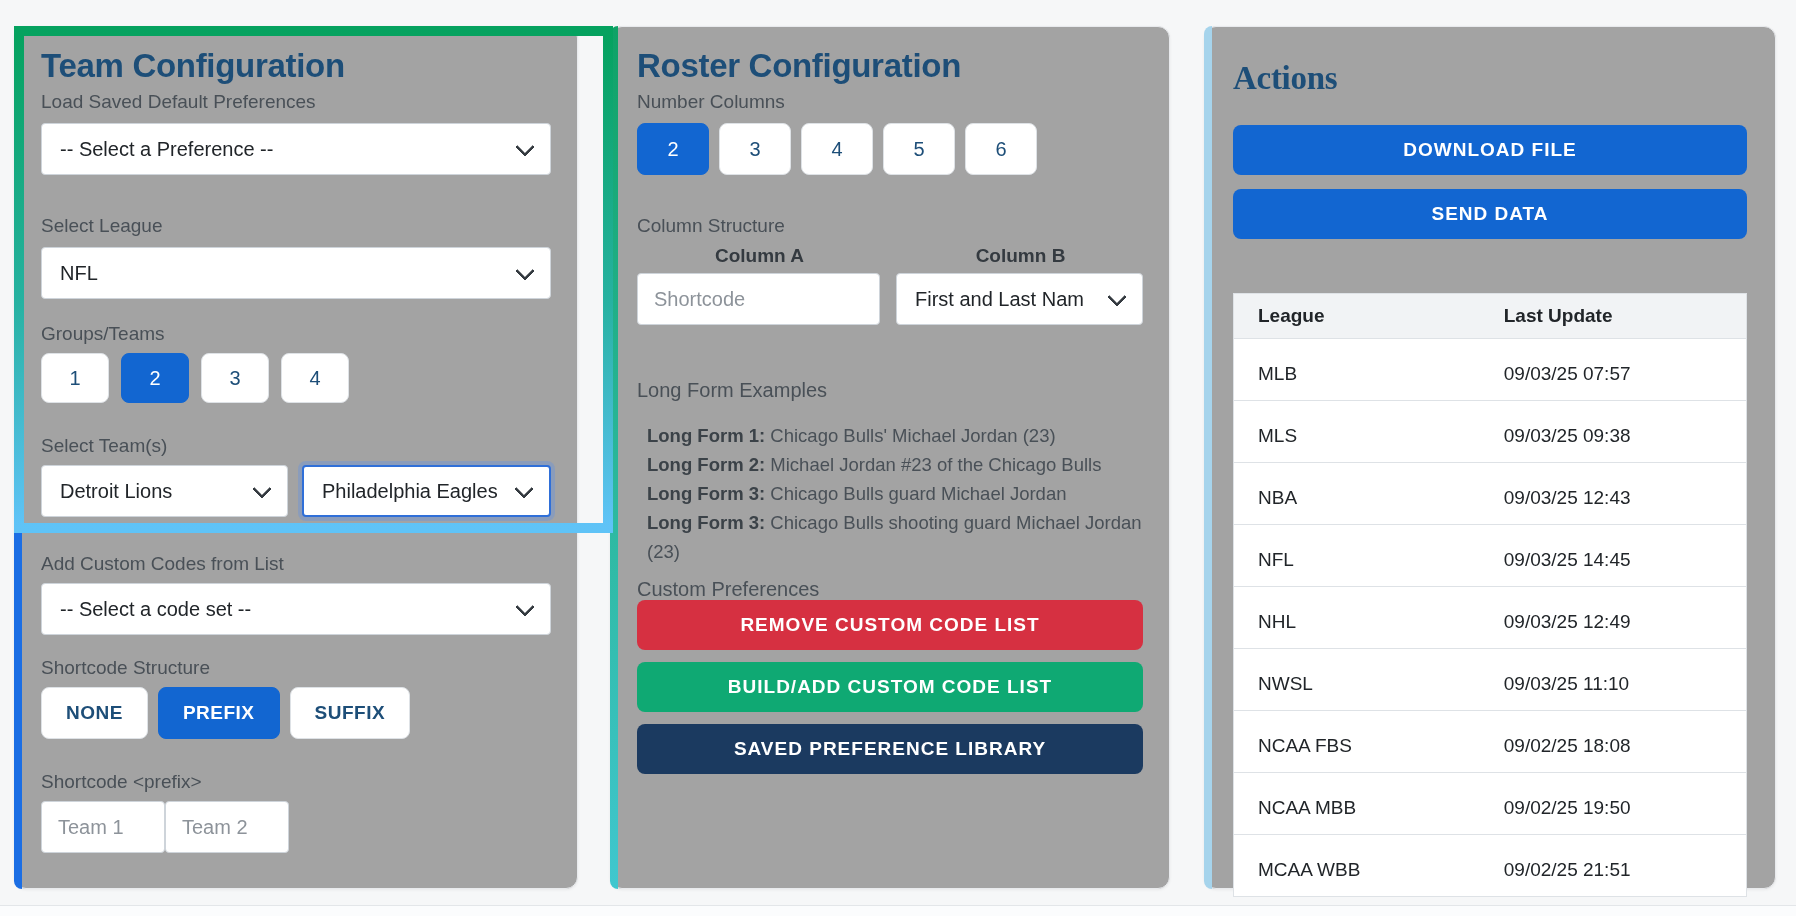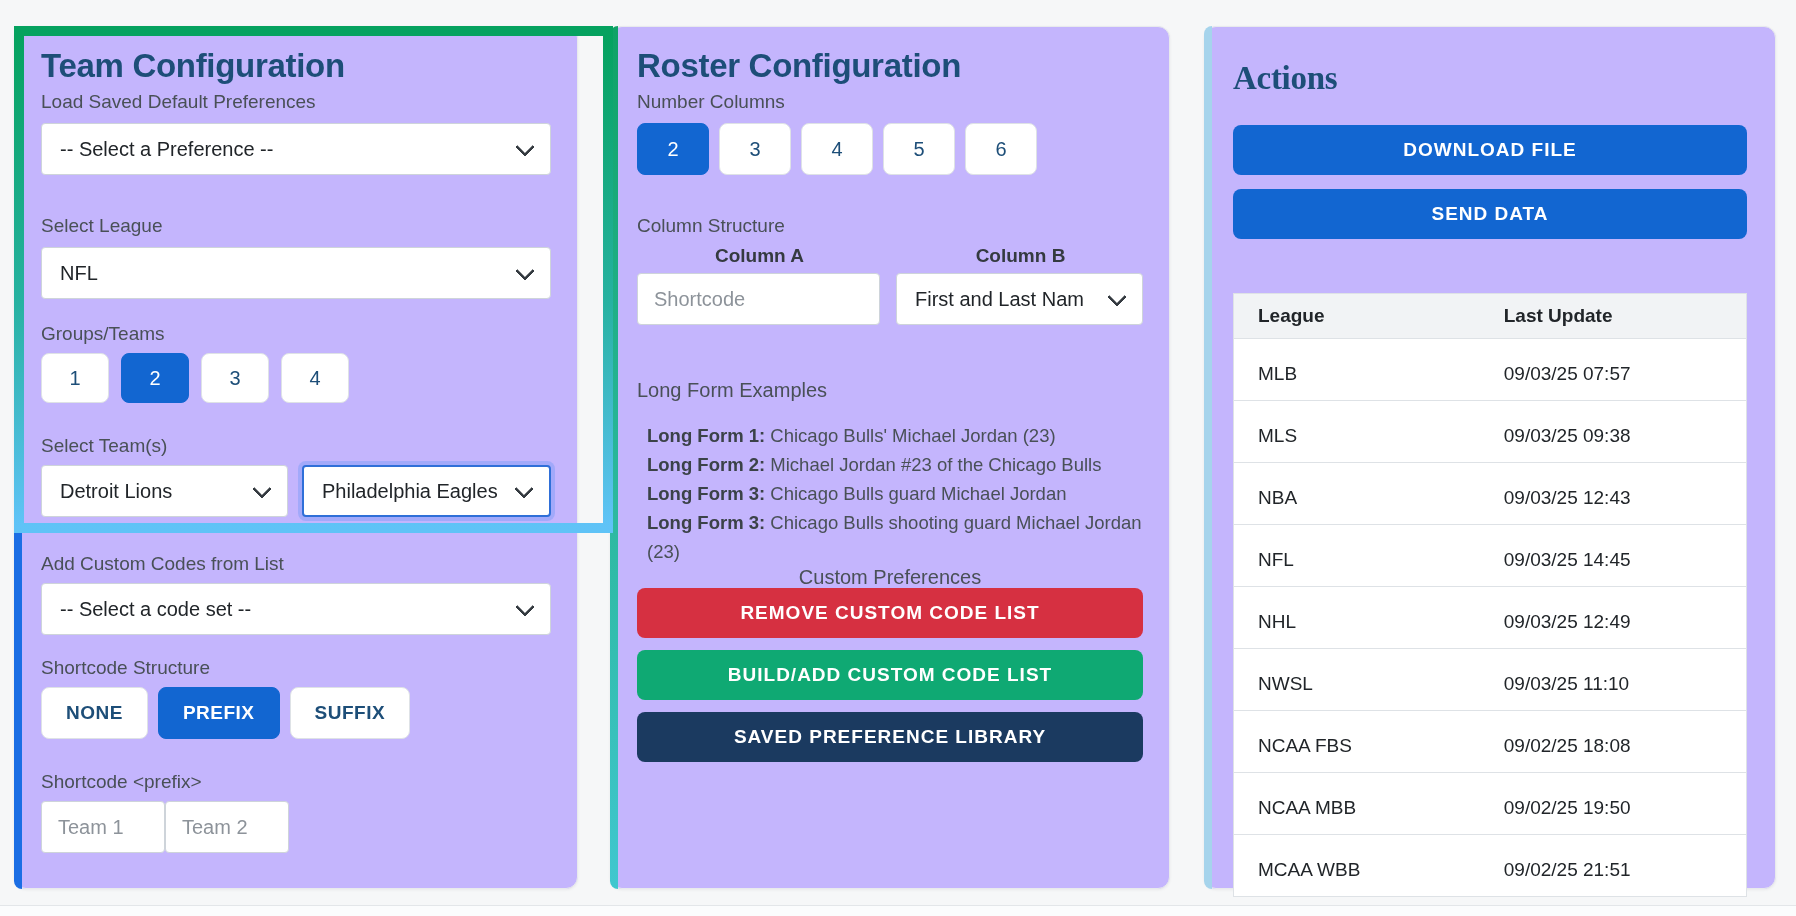--- a/index.html
+++ b/index.html
@@ -3,21 +3,21 @@
 <meta charset="utf-8">
 <style>
   html,body { margin:0; padding:0; }
   body {
     width:1796px; height:916px; position:relative; overflow:hidden;
     background:#f6f7f8;
     font-family:"Liberation Sans", sans-serif;
     color:#212529;
   }
   .card {
-    position:absolute; top:26px; height:863px; background:#c4b5fd;
+    position:absolute; top:26px; height:863px; background:#a3a3a3;
     border:1px solid #e8eaed; border-radius:12px;
     box-shadow:0 1px 3px rgba(0,0,0,0.06);
     box-sizing:border-box;
   }
   .accent {
     position:absolute; left:-1px; top:-1px; bottom:-1px; width:8px;
     border-radius:12px 0 0 12px;
   }
   #card-team    { left:14px;   width:564px; padding:18px 26px; }
   #card-roster  { left:610px;  width:560px; padding:18px 26px; }
@@ -208,21 +208,21 @@
     <div class="lf-line">
       <b>Long Form 3:</b>
       <span>Chicago Bulls guard Michael Jordan</span>
     </div>
     <div class="lf-line">
       <b>Long Form 3:</b>
       <span>Chicago Bulls shooting guard Michael Jordan (23)</span>
     </div>
   </div>
 
-  <div class="field-label" style="font-size:20px;text-align:center;">Custom Preferences</div>
+  <div class="field-label" style="margin-top:12px; font-size:20px;">Custom Preferences</div>
 
   <div style="margin-top:0; display:flex; flex-direction:column; gap:12px;">
     <button class="action-btn btn-red">REMOVE CUSTOM CODE LIST</button>
     <button class="action-btn btn-green">BUILD/ADD CUSTOM CODE LIST</button>
     <button class="action-btn btn-navy">SAVED PREFERENCE LIBRARY</button>
   </div>
 </div>
 
 <div class="card" id="card-actions">
   <div class="accent"></div>

